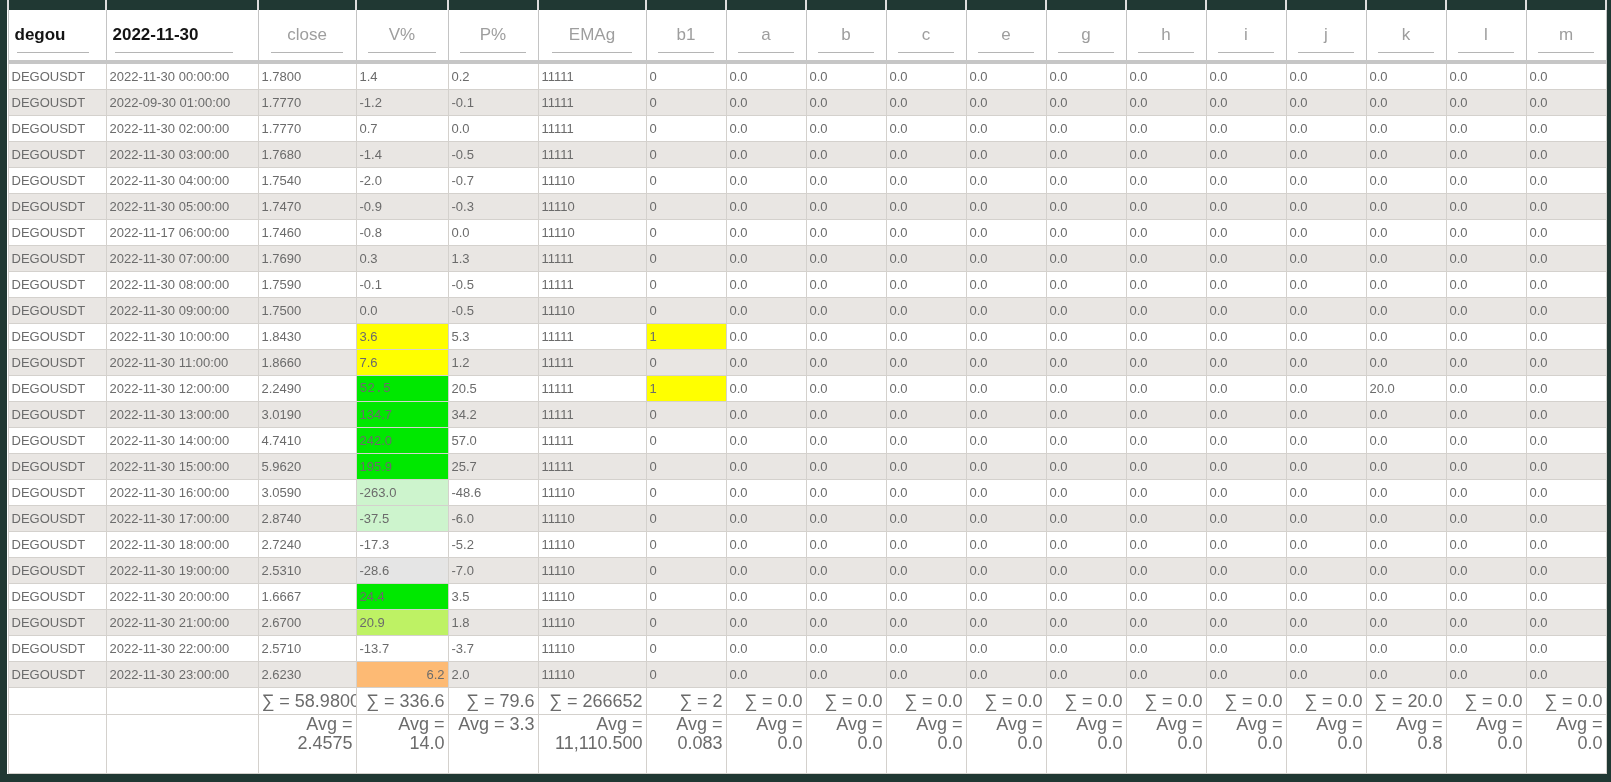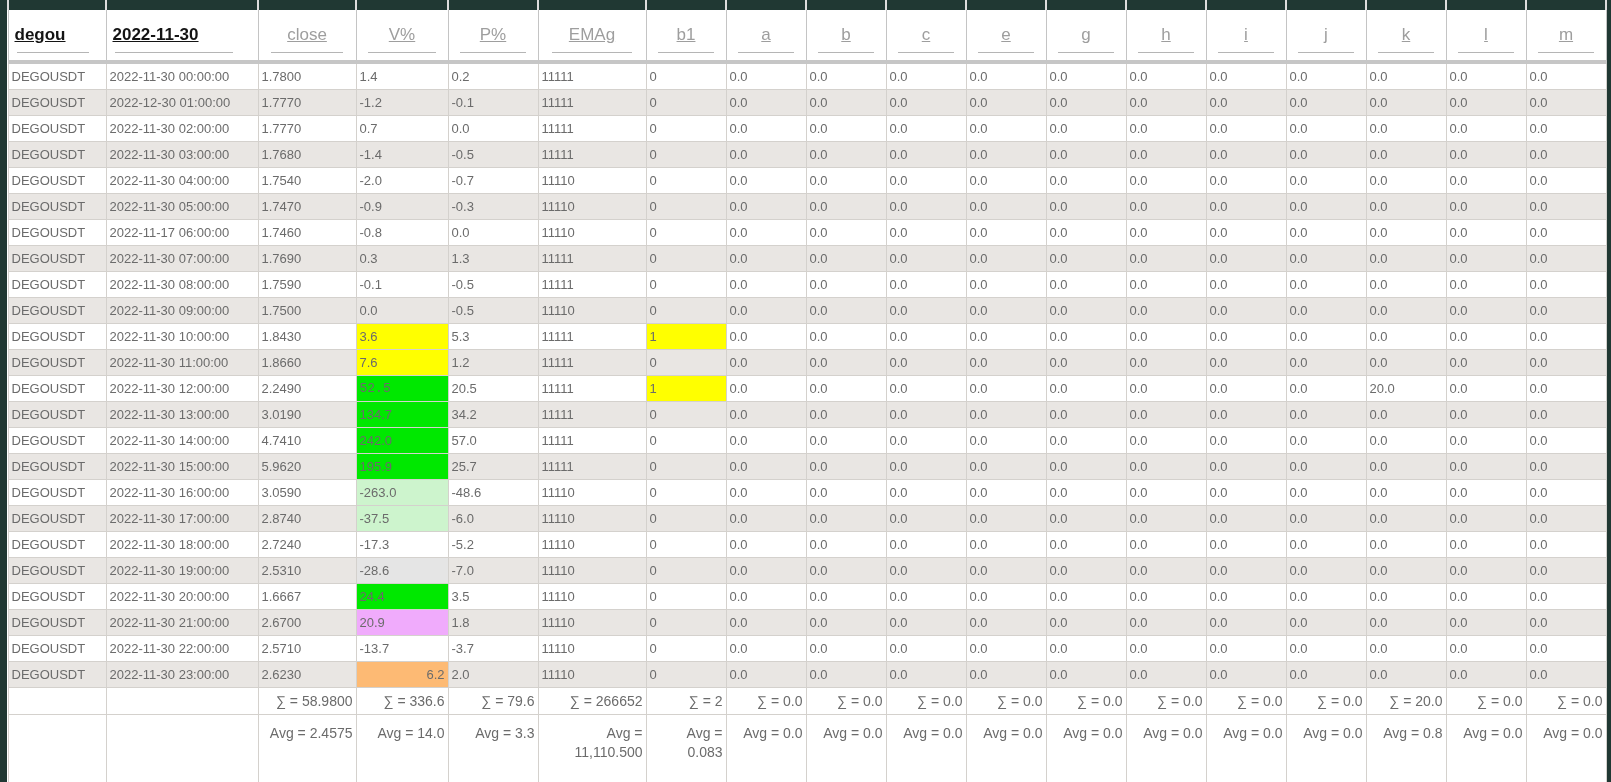--- a/index.html
+++ b/index.html
@@ -34,39 +34,38 @@
     height:50px;line-height:normal;
     border:1px solid #c4c4c4;border-top:none;
     border-bottom:4px solid #c6c6c6;
     vertical-align:middle;
     padding:0 6px;
   }
   .filter-box{display:flex;flex-direction:column;justify-content:center;height:100%;}
   .filter-label{
     font-size:17px;color:#9e9e9e;text-align:center;
     padding-top:8px;
-    text-decoration:underline;
   }
   .filter-label.filled{color:#141414;font-weight:bold;text-align:left;}
   td.left-head .filter-label{text-align:left;}
   .filter-underline{
     border-bottom:1px solid #b5b5b5;
     width:85%;margin:7px auto 0 auto;height:0;
   }
   td.left-head .filter-underline{margin-left:2px;}
   tbody tr:nth-child(even) td{background:#e9e6e3;}
   tbody tr:nth-child(odd) td{background:#ffffff;}
   tfoot td{
     background:#ffffff;text-align:right;
-    font-size:14px;color:#6b6b6b;
+    font-size:18px;color:#6b6b6b;
   }
   tfoot tr.sumrow td{height:26px;line-height:26px;}
   tfoot tr.avgrow td{
     height:58px;line-height:19px;vertical-align:top;
-    white-space:normal;padding-top:9px;margin-top:12px;
+    white-space:normal;padding-top:0;margin-top:12px;
   }
 </style>
 </head>
 <body>
 
 <table class="grid">
   <colgroup>
       <col style="width: 98px;">
       <col style="width: 152px;">
       <col style="width: 98px;">
@@ -234,21 +233,21 @@
         <td>0.0</td>
         <td>0.0</td>
         <td>0.0</td>
         <td>0.0</td>
         <td>0.0</td>
         <td>0.0</td>
         <td>0.0</td>
       </tr>
       <tr>
         <td>DEGOUSDT</td>
-        <td>2022-12-30 01:00:00</td>
+        <td>2022-09-30 01:00:00</td>
         <td>1.7770</td>
         <td>-1.2</td>
         <td>-0.1</td>
         <td>11111</td>
         <td>0</td>
         <td>0.0</td>
         <td>0.0</td>
         <td>0.0</td>
         <td>0.0</td>
         <td>0.0</td>
@@ -636,21 +635,21 @@
         <td>0.0</td>
         <td>0.0</td>
         <td>0.0</td>
         <td>0.0</td>
         <td>0.0</td>
       </tr>
       <tr>
         <td>DEGOUSDT</td>
         <td>2022-11-30 21:00:00</td>
         <td>2.6700</td>
-        <td style="background: #f0abfc; margin-top: 10px;">20.9</td>
+        <td style="background: #bef264; margin-top: 10px;">20.9</td>
         <td>1.8</td>
         <td>11110</td>
         <td>0</td>
         <td>0.0</td>
         <td>0.0</td>
         <td>0.0</td>
         <td>0.0</td>
         <td>0.0</td>
         <td>0.0</td>
         <td>0.0</td>

